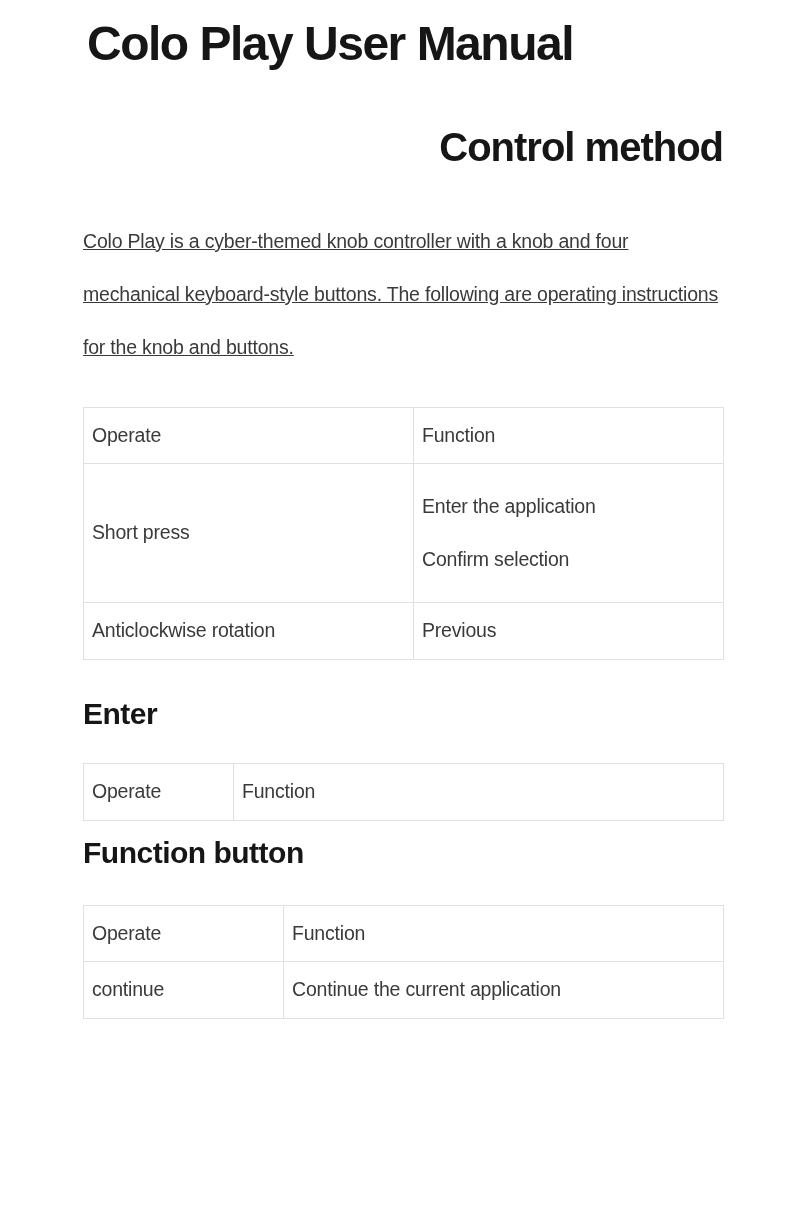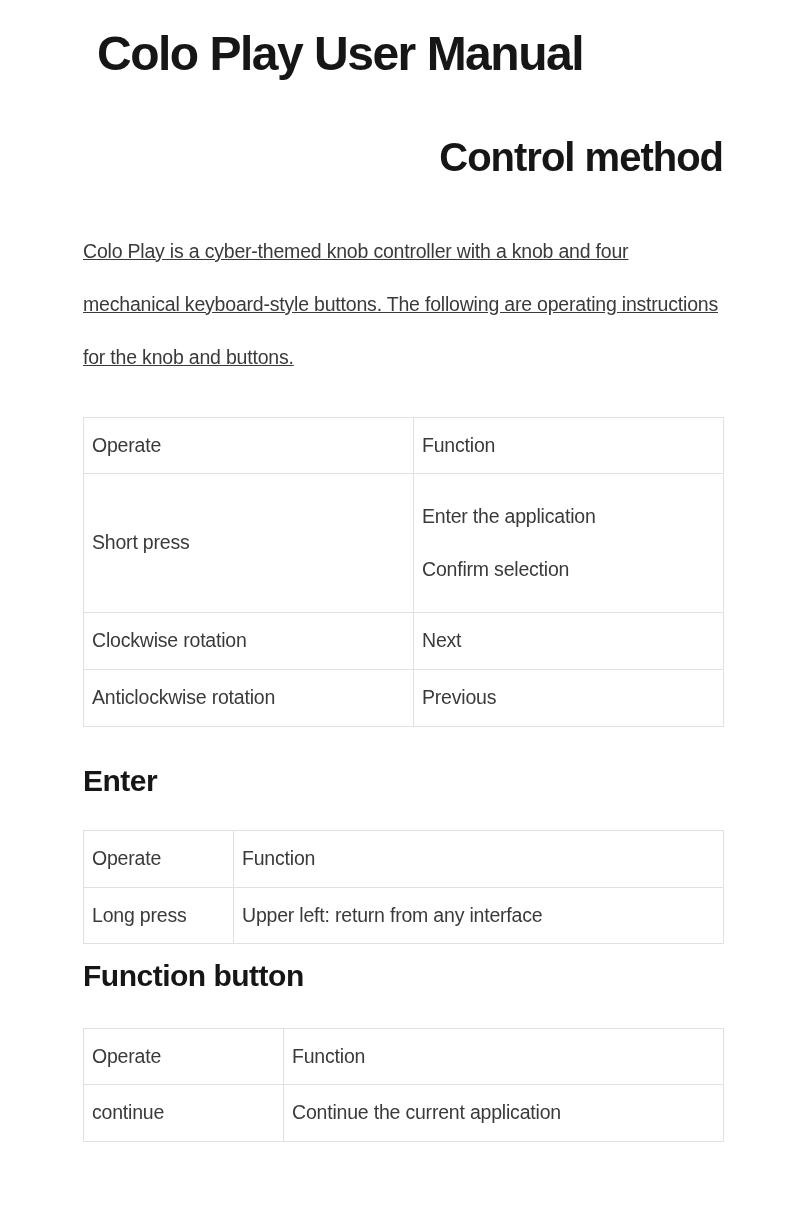--- a/index.html
+++ b/index.html
@@ -12,21 +12,21 @@
     font-family: "Liberation Sans", "DejaVu Sans", sans-serif;
     color: #3a3a3a;
     overflow: hidden;
   }
   h1.page-title {
     font-size: 48px;
     line-height: 1.1;
     font-weight: 700;
     letter-spacing: -1.5px;
     color: #161616;
-    margin: 14px;
+    margin: 4px;
     white-space: nowrap;
   }
   h2.section-heading {
     font-size: 40px;
     line-height: 1.15;
     font-weight: 700;
     letter-spacing: -1px;
     color: #161616;
     margin: 53px 0 0 0;
     text-align: right;
@@ -98,45 +98,37 @@
       <tr class="h110">
         <td>Short press</td>
         <td>
           <div class="multiline">
             <div>Enter the application</div>
             <div>Confirm selection</div>
           </div>
         </td>
       </tr>
       <tr class="h57">
-        <td>Clockwise rotation</td>
-        <td>Next</td>
-      </tr>
-      <tr class="h57">
         <td>Anticlockwise rotation</td>
         <td>Previous</td>
       </tr>
     </tbody>
   </table>
 
   <h3 class="sub-heading button-heading">Enter</h3>
 
   <table class="manual-table button-table">
     <colgroup>
         <col style="width:150px">
         <col style="width:490px">
       </colgroup>
     <tbody>
       <tr class="h57">
         <td>Operate</td>
         <td>Function</td>
-      </tr>
-      <tr class="h56">
-        <td>Long press</td>
-        <td>Upper left: return from any interface</td>
       </tr>
     </tbody>
   </table>
 
   <h3 class="sub-heading function-button-heading">Function button</h3>
 
   <table class="manual-table function-button-table">
     <colgroup>
         <col style="width:200px">
         <col style="width:440px">

